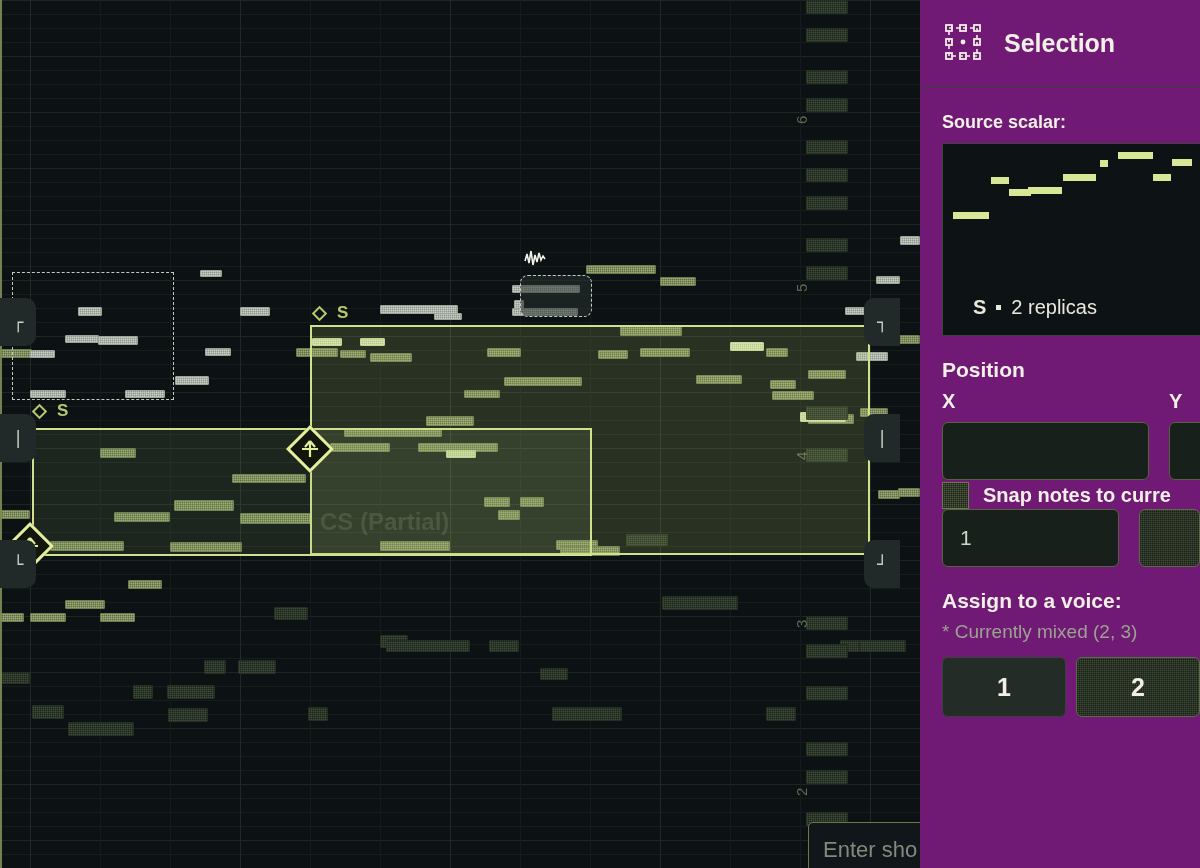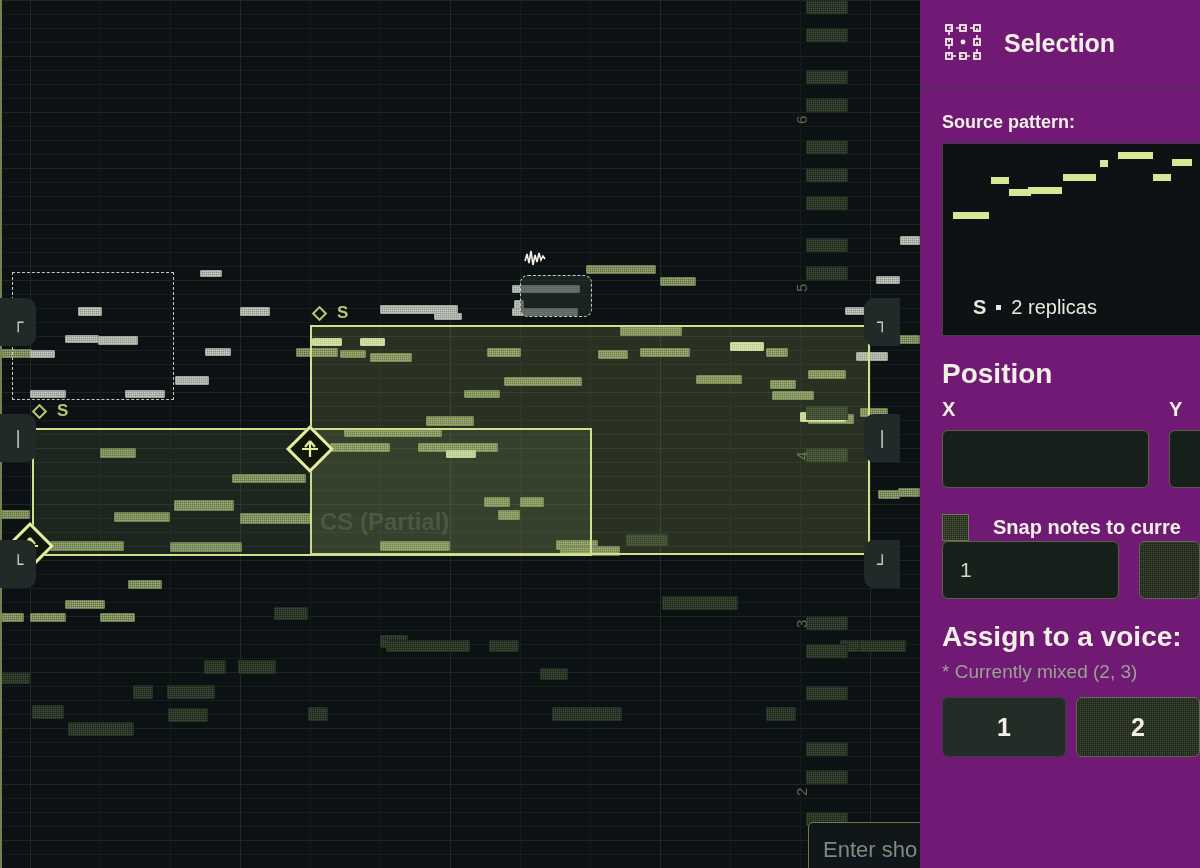--- a/index.html
+++ b/index.html
@@ -197,40 +197,40 @@
   .pat-note { position: absolute; background: #d9e695; }
   #pattern-caption {
     position: absolute; left: 30px; bottom: 16px;
     color: #eae7dd; font-size: 20px;
     display: flex; align-items: center; gap: 10px;
   }
   #pattern-caption .bold { font-weight: bold; }
   .dot-sep { width: 5px; height: 5px; background: #eae7dd; }
 
   .section-title {
-    color: #f2efe6; font-size: 28px; font-weight: bold;
+    color: #f2efe6; font-size: 21px; font-weight: bold;
     margin: 22px 0 8px 0;
   }
   .axis-row { display: flex; gap: 20px; }
   .axis-label {
     color: #f2efe6; font-size: 20px; font-weight: bold;
     margin-bottom: 9px;
   }
   .field {
     width: 207px; height: 58px;
     background: #18201c;
     border: 1px solid #57633f;
     border-radius: 6px;
     display: flex; align-items: center;
     padding-left: 17px;
     color: #cfd4c6; font-size: 21px;
   }
   .checkbox-row {
-    display: flex; align-items: center; gap: 24px;
-    margin-top: 26px;
+    display: flex; align-items: center; gap: 14px;
+    margin-top: 2px;
   }
   .checkbox {
     width: 27px; height: 27px;
     background-color: #4d5a3f;
     background-image:
       repeating-linear-gradient(0deg, rgba(0,0,0,.35) 0 1px, transparent 1px 2px),
       repeating-linear-gradient(90deg, rgba(0,0,0,.35) 0 1px, transparent 1px 2px);
     border: 1px solid #6b7a52;
   }
   .checkbox-label {
@@ -542,21 +542,21 @@
           <rect x="32" y="32" width="6" height="6" fill="none" stroke="#f2efe6" stroke-width="1.8"></rect>
           <circle cx="21" cy="21" r="2.4" fill="#f2efe6"></circle>
         </svg>
       </span>
       <span class="title">Selection</span>
     </div>
 
     <div id="panel-body">
 
 
-      <div class="sub-label">Source pattern:</div>
+      <div class="sub-label">Source scalar:</div>
 
       <div id="pattern-box">
         <div id="pattern-notes">
             <div class="pat-note" style="left:10px;top:68px;width:36px;height:7px"></div>
             <div class="pat-note" style="left:48px;top:33px;width:18px;height:7px"></div>
             <div class="pat-note" style="left:66px;top:45px;width:22px;height:7px"></div>
             <div class="pat-note" style="left:85px;top:43px;width:34px;height:7px"></div>
             <div class="pat-note" style="left:120px;top:30px;width:33px;height:7px"></div>
             <div class="pat-note" style="left:157px;top:16px;width:8px;height:7px"></div>
             <div class="pat-note" style="left:175px;top:8px;width:35px;height:7px"></div>

